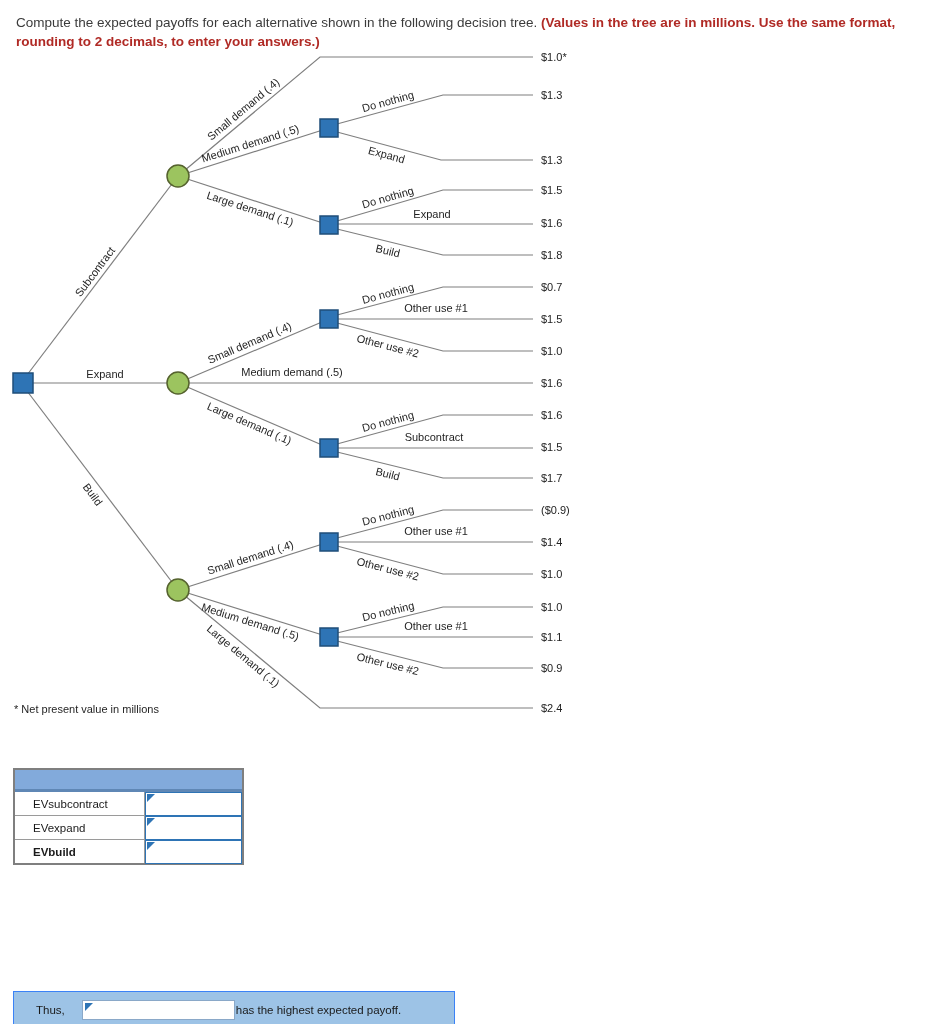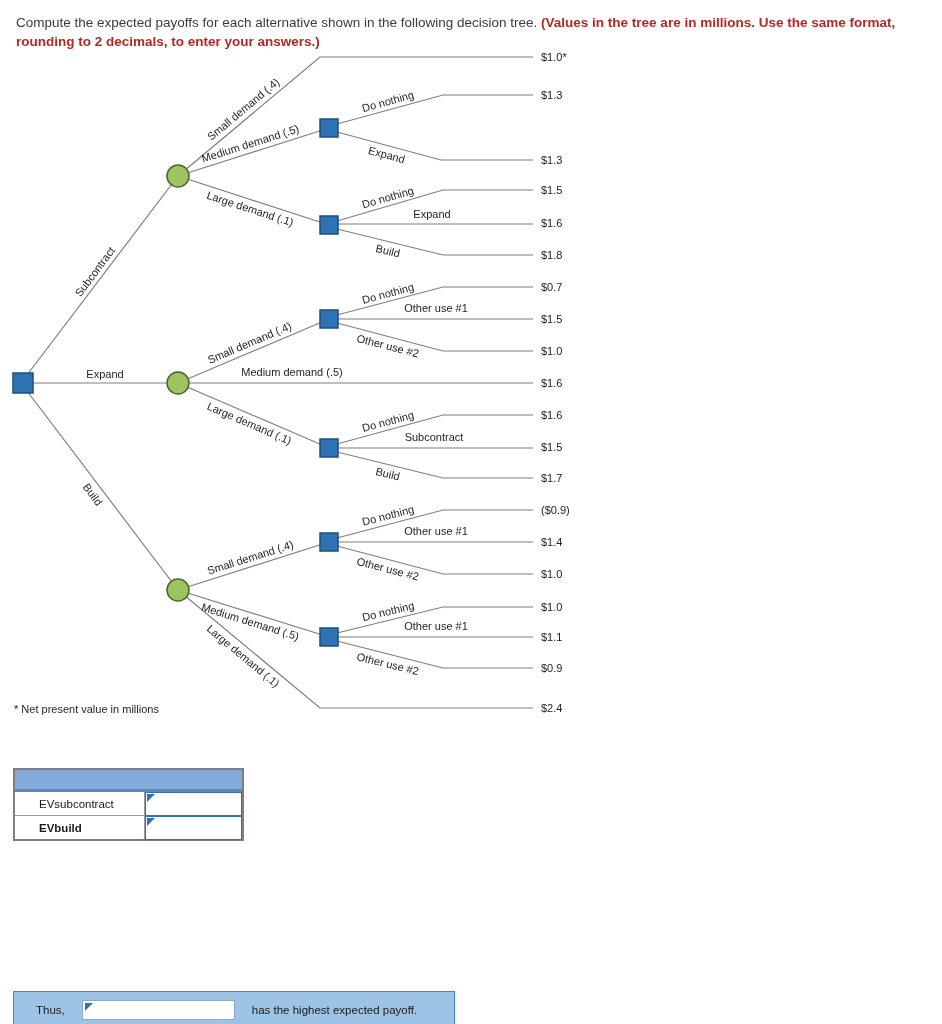--- a/index.html
+++ b/index.html
@@ -18,21 +18,21 @@
   
   .answer-table{
     position:absolute;left:13px;top:768px;width:231px;
     border:2px solid #7f7f7f;background:#fff;box-sizing:border-box;
   }
   .thead{height:19px;background:#82aadb;border-bottom:3px solid #5f87b5;}
   .trow{display:flex;height:23px;border-bottom:1px solid #9a9a9a;background:#fff;}
   .trow:last-child{border-bottom:none;font-weight:bold;}
   .tlabel{
     width:130px;box-sizing:border-box;border-right:1px solid #9a9a9a;
-    display:flex;align-items:center;padding-left:24px;
+    display:flex;align-items:center;padding-left:18px;
     font-size:11.5px;color:#1a1a1a;
   }
   .tcell{flex:1;position:relative;}
   .tcell input{
     position:absolute;left:0;top:0;width:100%;height:24px;
     border:1.5px solid #2e74b5;box-sizing:border-box;background:#fff;
     font:inherit;font-size:11.5px;padding:0 4px;outline:none;
   }
   .marker{
     position:absolute;top:2px;left:2px;width:0;height:0;z-index:2;
@@ -46,21 +46,21 @@
   }
   .c-prefix{margin-left:22px;}
   .cinput{
     position:relative;margin-left:17px;width:153px;height:20px;
     background:#fff;border:1px solid #8aa8c8;box-sizing:border-box;flex:none;
   }
   .cinput input{
     position:absolute;left:0;top:0;width:100%;height:100%;border:none;
     background:transparent;font:inherit;font-size:11.5px;padding:0 4px;outline:none;
   }
-  .c-suffix{margin-left:17px;}
+  .c-suffix{margin-left:1px;}
 </style>
 </head>
 <body>
 
 <p class="question"><span>Compute the expected payoffs for each alternative shown in the following decision tree. </span><span class="em">(Values in the tree are in millions. Use the same format, rounding to 2 decimals, to enter your answers.)</span></p>
 
 <svg class="tree" width="942" height="740" viewBox="0 0 942 740">
 
   <g stroke="#7f7f7f" stroke-width="1.2" fill="none">
     <polyline points="24,379 178,176"></polyline>
@@ -184,20 +184,27 @@
 <div class="answer-table">
   <div class="thead"></div>
   <div class="trow">
     <div class="tlabel">EVsubcontract</div>
     <div class="tcell">
       <span class="marker"></span>
       <input type="text" value="" style="">
     </div>
   </div>
   <div class="trow">
+    <div class="tlabel">EVexpand</div>
+    <div class="tcell">
+      <span class="marker"></span>
+      <input type="text" value="" style="">
+    </div>
+  </div>
+  <div class="trow">
     <div class="tlabel">EVbuild</div>
     <div class="tcell">
       <span class="marker"></span>
       <input type="text" value="" style="">
     </div>
   </div>
 </div>
 
 <div class="conclusion">
   <span class="c-prefix">Thus,</span>

